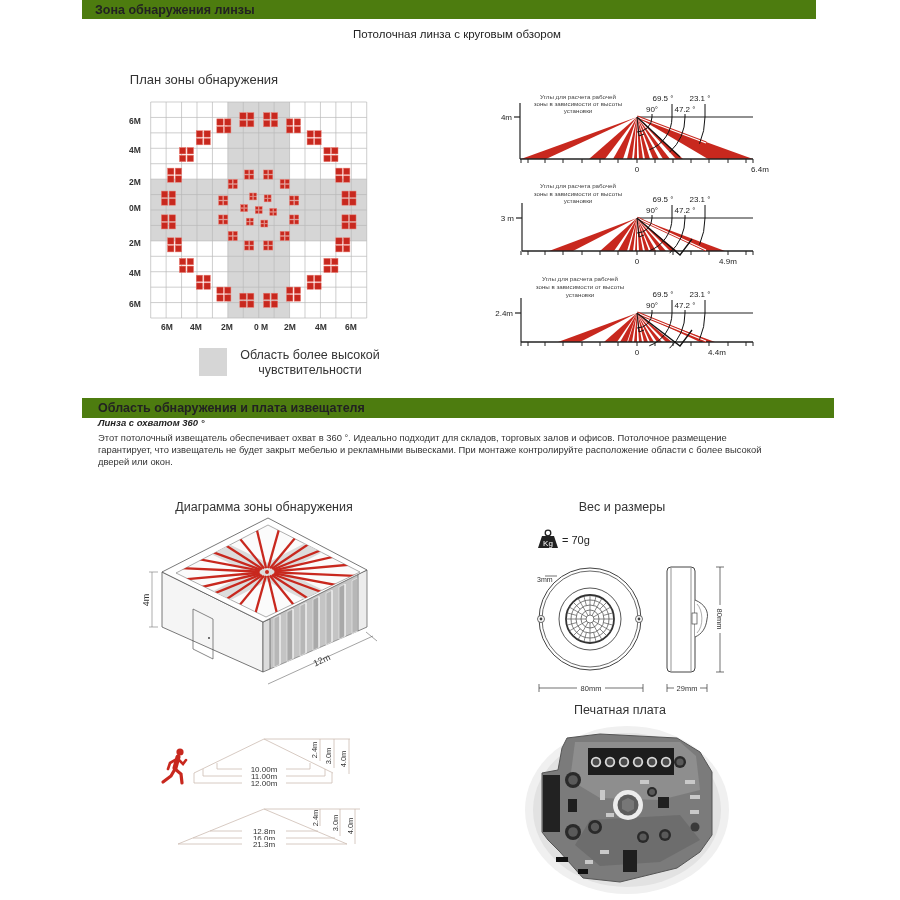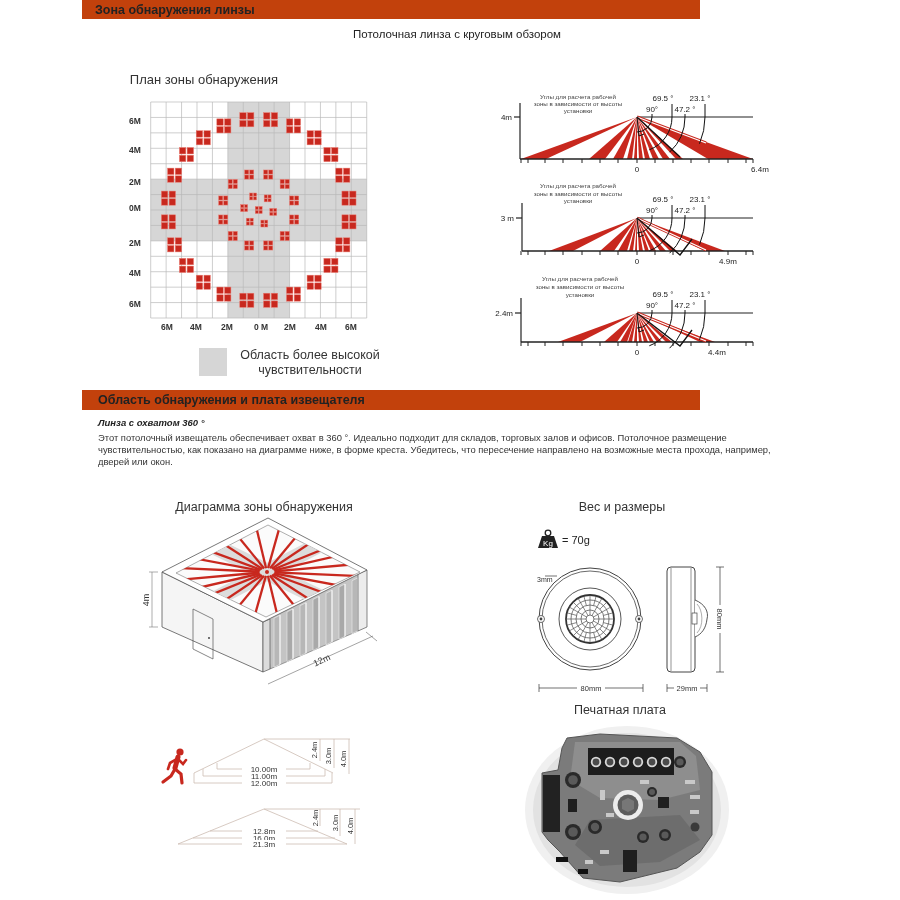--- a/index.html
+++ b/index.html
@@ -1,22 +1,22 @@
 <!DOCTYPE html>
 <html><head>
 <meta charset="utf-8">
 <style>
   html,body{margin:0;padding:0;background:#fff;}
   body{width:900px;height:900px;position:relative;overflow:hidden;font-family:"Liberation Sans",sans-serif;color:#222;}
   svg text{font-family:"Liberation Sans",sans-serif;}
-  .bar{position:absolute;left:82px;width:618px;background:#c2410c;}
+  .bar{position:absolute;left:82px;width:734px;background:#4d7c0f;}
   .bar span{position:absolute;font-weight:bold;font-size:12.5px;color:#222;white-space:nowrap;}
   #bar1{top:0;height:19px;}
   #bar1 span{left:13px;top:3px;}
-  #bar2{top:390px;height:20px;}
+  #bar2{top:398px;height:20px;padding-left:18px;}
   #bar2 span{left:16px;top:3px;}
   .abs{position:absolute;white-space:nowrap;}
   #subtitle{top:28px;left:0;width:914px;text-align:center;font-size:11.5px;color:#222;}
   #lens-heading{left:98px;top:417px;font-size:9.5px;font-weight:bold;color:#222;font-style:italic;}
   #para{left:98px;top:432px;font-size:9.4px;line-height:12px;color:#333;}
   #para div{white-space:nowrap;}
   #art{position:absolute;left:0;top:0;}
 </style>
 </head>
 <body>
@@ -25,21 +25,21 @@
   <span>Зона обнаружения линзы</span>
 </div>
 <div class="abs" id="subtitle">Потолочная линза с круговым обзором</div>
 
 <div class="bar" id="bar2">
   <span>Область обнаружения и плата извещателя</span>
 </div>
 <div class="abs" id="lens-heading">Линза с охватом 360 °</div>
 <div class="abs" id="para">
   <div>Этот потолочный извещатель обеспечивает охват в 360 °.  Идеально подходит для складов, торговых залов и офисов. Потолочное размещение</div>
-  <div>чувствительностью, как показано на диаграмме ниже, в форме креста. Убедитесь, что пересечение направлено на возможные места прохода, например,</div>
+  <div>гарантирует, что извещатель не будет закрыт мебелью и рекламными вывесками. При монтаже контролируйте расположение области с более высокой</div>
   <div>дверей или окон.</div>
 </div>
 
 <svg id="art" width="900" height="900" viewBox="0 0 900 900">
   <defs>
     <clipPath id="ceilClip">
         <polygon points="176,573 268,525 360,572 266,617"></polygon>
       </clipPath>
   </defs>
   <g id="plan">

